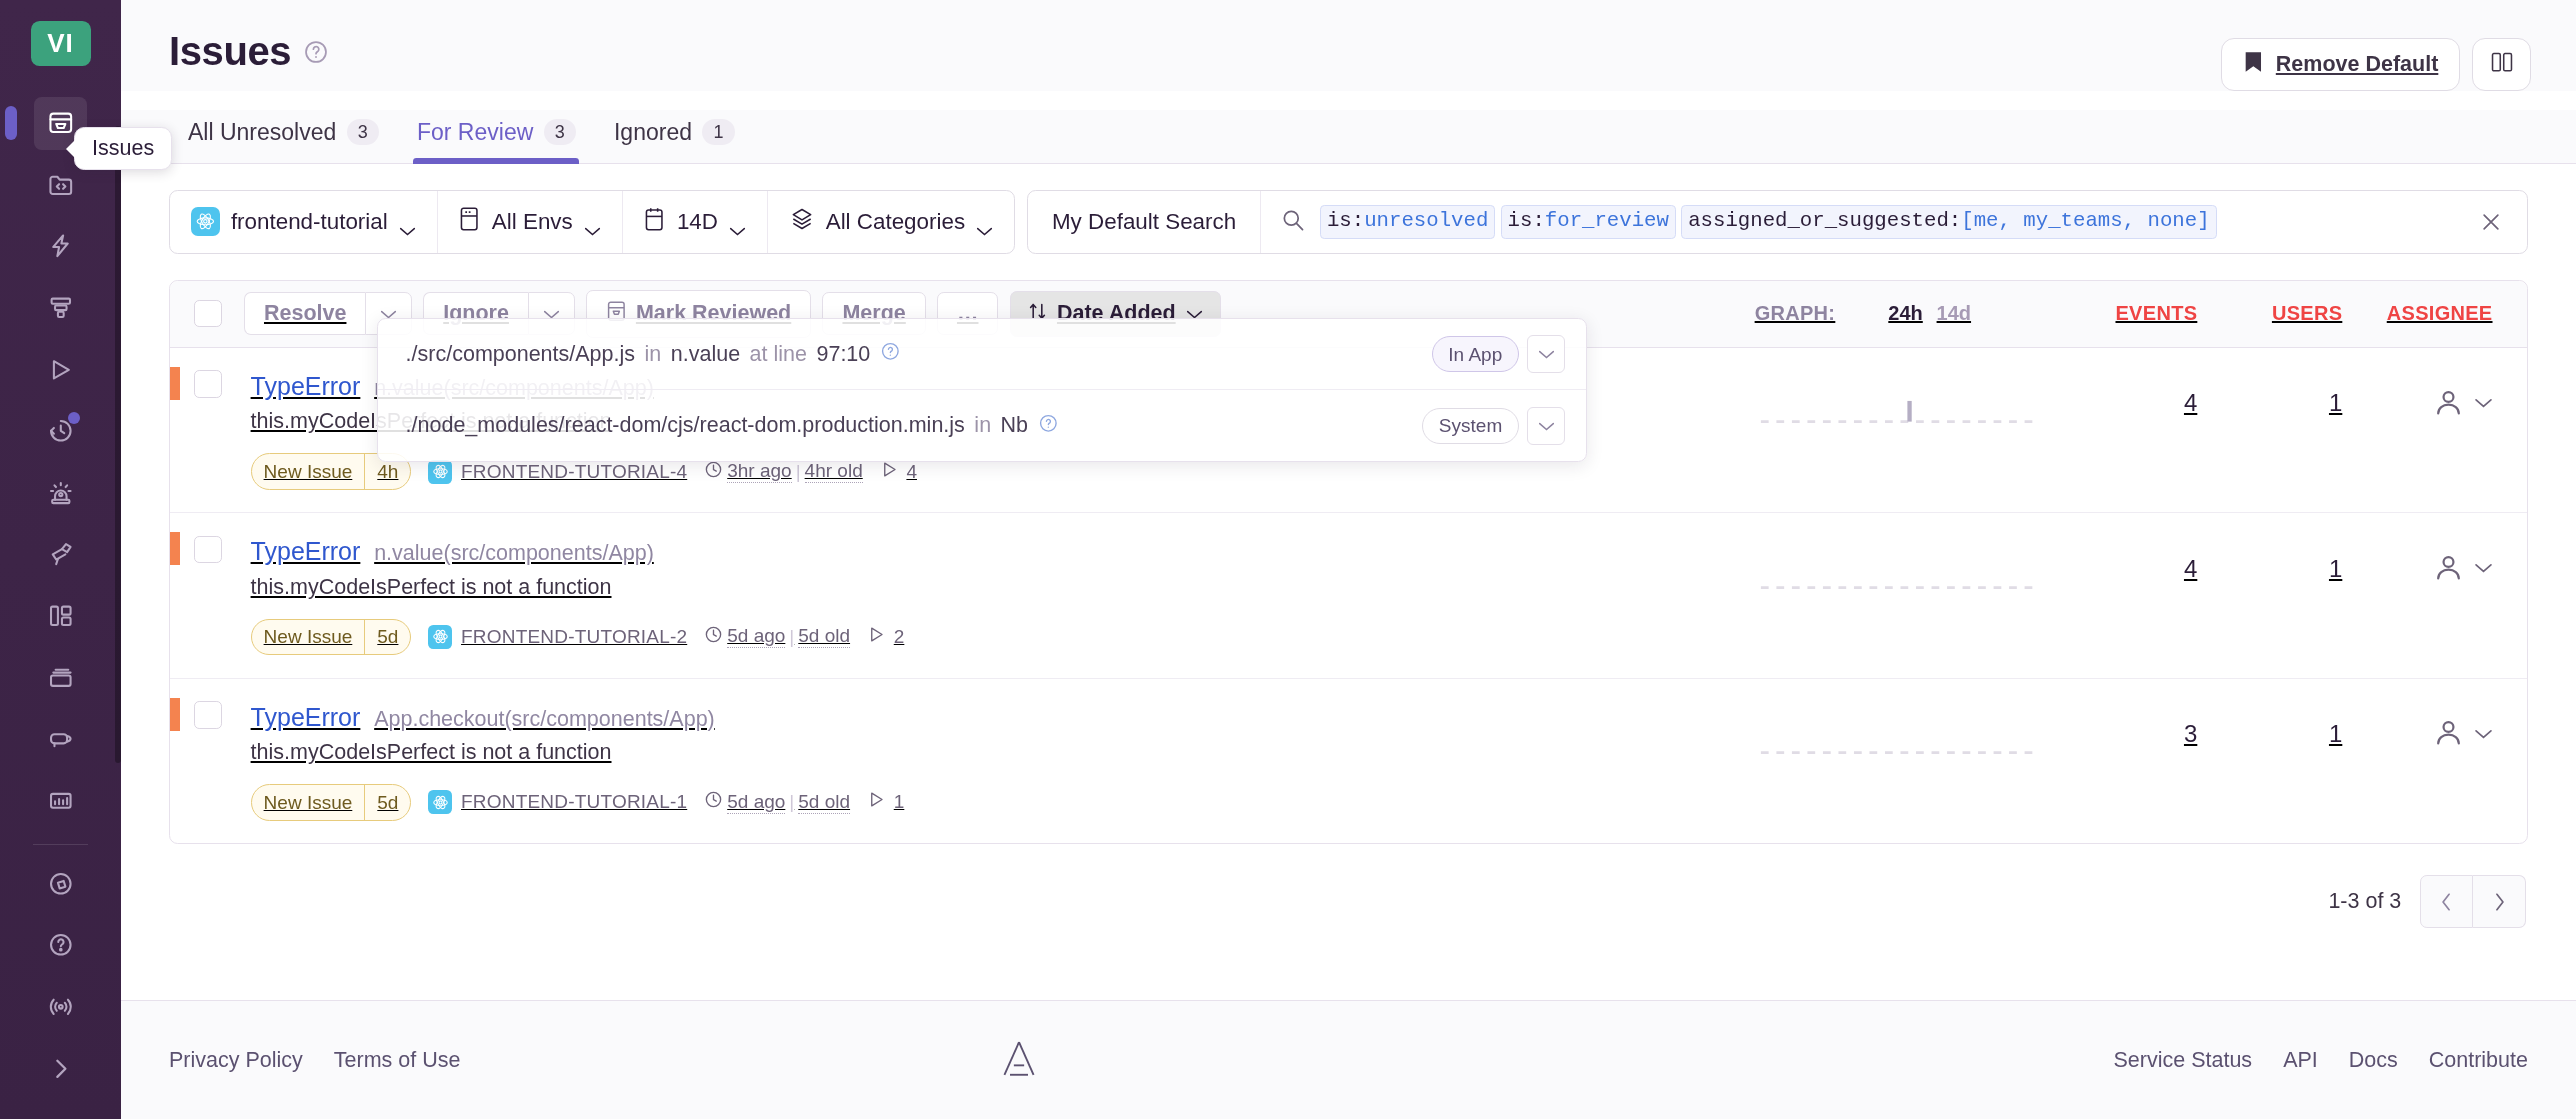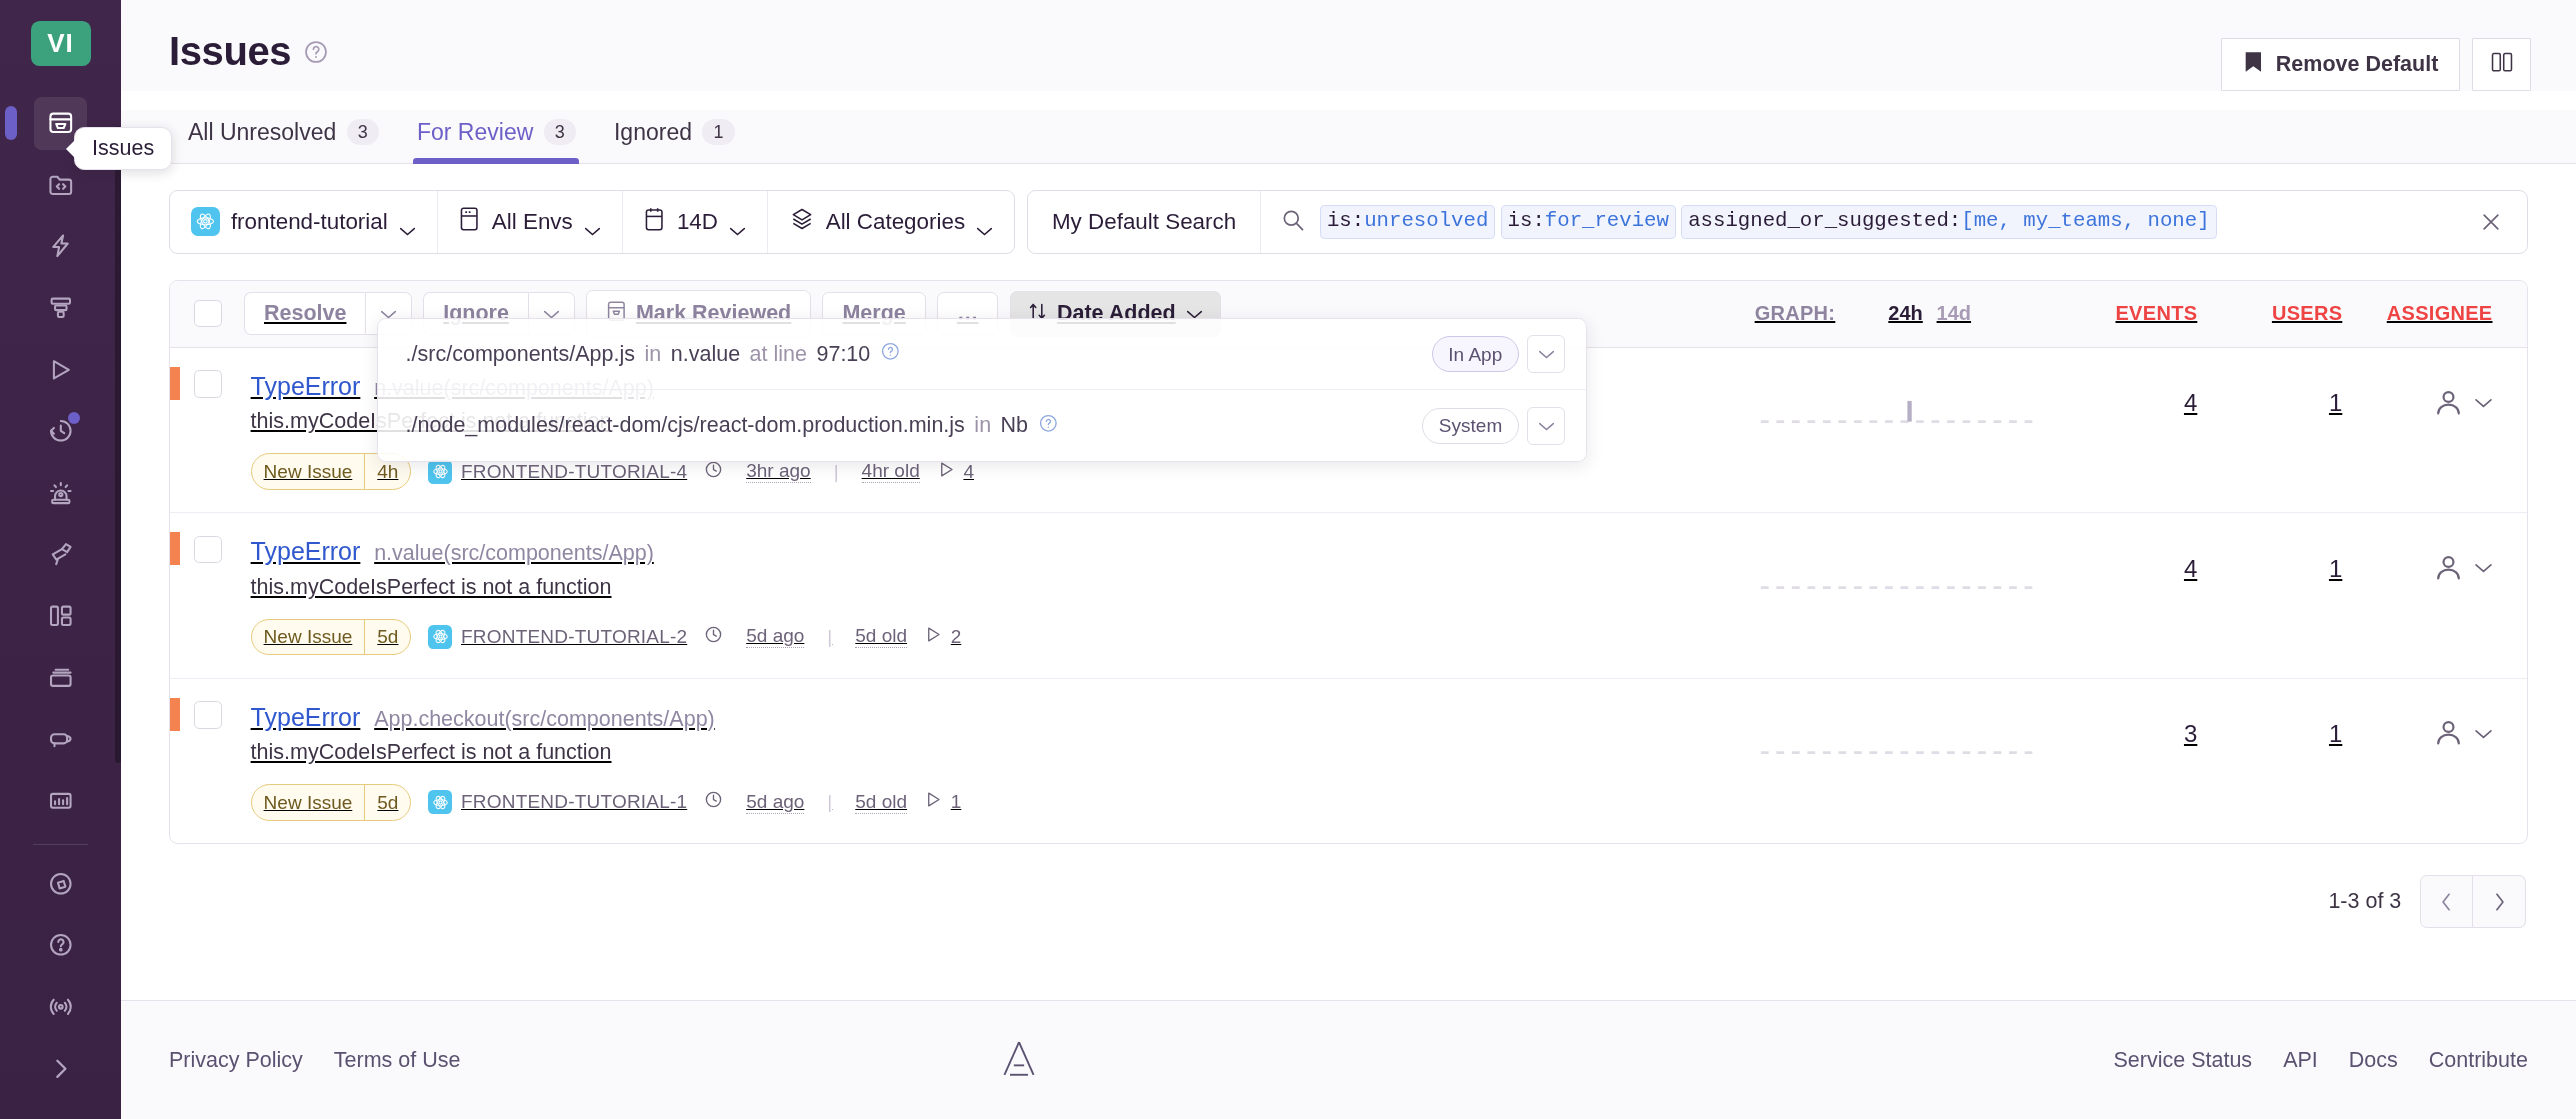--- a/index.html
+++ b/index.html
@@ -68,23 +68,23 @@
 
   .page-header {
     padding: 29px 45px 0 48px; display: flex; align-items: flex-start;
     justify-content: space-between; background: #FAFAFC;
   }
   .title-wrap { display: flex; align-items: center; gap: 12px; }
   .page-title { font-size: 40px; font-weight: 700; color: #2B1D38; letter-spacing: -0.4px; }
   .help-icon { width: 26px; height: 26px; }
   .header-actions { display: flex; gap: 12px; align-items: center; margin-top: 8.6px; }
   .btn {
-    background: #fff; border: 0.9px solid #E0DCE5; border-radius: 1px;
+    background: #fff; border: 0.9px solid #E0DCE5; border-radius: 13px;
     color: #3E3446; font-size: 21.5px; font-weight: 600; padding: 12px 20.7px;
-    display: flex; align-items: center; gap: 12px; cursor: pointer; line-height: 1;
+    display: flex; align-items: center; gap: 12px; cursor: pointer; line-height: 1; text-decoration: underline;
   }
   .btn-icon-only { padding: 12px 15.5px; }
 
   .tabs-bar {
     display: flex; align-items: flex-end; gap: 0; padding: 0 48px;
     border-bottom: 0.9px solid #E7E1EC; background: #FAFAFC; margin-top: 19px;
   }
   .tab {
     display: flex; align-items: center; gap: 10.3px; padding: 8.6px 19px 17px;
     font-size: 23px; color: #3E3446; cursor: pointer; position: relative;
@@ -190,21 +190,21 @@
   .issue-meta { display: flex; align-items: center; gap: 17px; margin-top: 19px; }
   .new-issue-tag {
     display: flex; align-items: center; border: 0.9px solid #E7CB7C; border-radius: 19px;
     background: #FFFBEF; font-size: 19px; color: #6E5A1E; overflow: hidden; line-height: 1;
   }
   .new-issue-tag span { padding: 7.7px 12px; }
   .new-issue-tag .age { border-left: 0.9px solid #E7CB7C; }
   .meta-chip { display: flex; align-items: center; gap: 8.6px; font-size: 19px; color: #6D6379; }
   .meta-chip .proj-badge { width: 24px; height: 24px; border-radius: 5.2px; }
   .shortid { font-size: 19px; color: #6D6379; letter-spacing: 0.2px; }
-  .time-chip { display: flex; align-items: center; gap: 23px; font-size: 19px; color: #6D6379; }
+  .time-chip { display: flex; align-items: center; gap: 4px; font-size: 19px; color: #6D6379; }
   .dotted { border-bottom: 0.9px dotted #ADA4B8; }
   .time-sep { color: #CFC8D8; }
   .replay-chip { display: flex; align-items: center; gap: 7.7px; font-size: 19px; color: #6D6379; }
 
   .graph-cell { width: 303px; display: flex; align-items: center; justify-content: center; padding-top: 17px; }
   .col-cell {
     width: 145px; text-align: right; font-size: 24px; color: #2B1D38;
     font-weight: 500; padding-top: 19px;
   }
   .assignee-cell {

